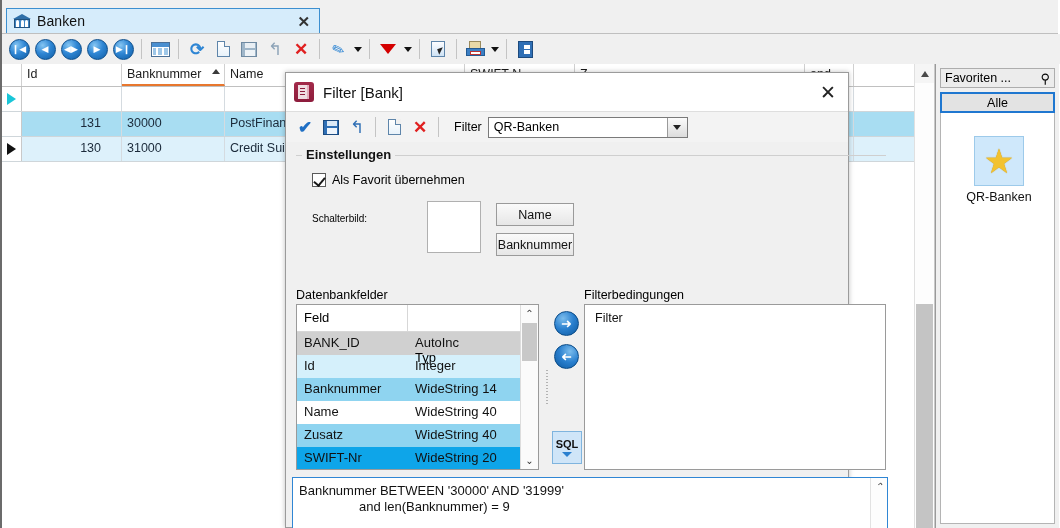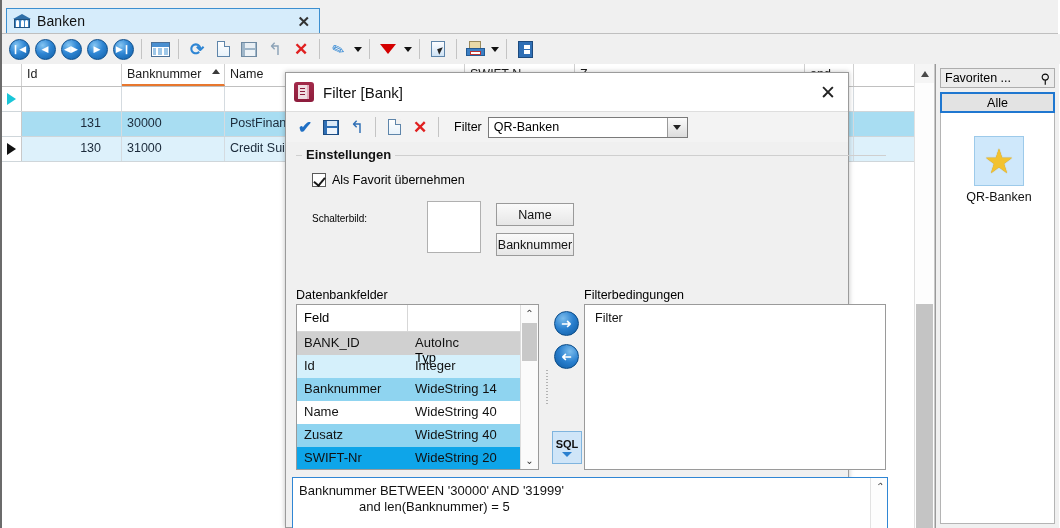--- a/index.html
+++ b/index.html
@@ -454,20 +454,20 @@
       <span class="c"></span>
     </div>
 
     <div class="lbl-cond">Filterbedingungen</div>
     <div class="cond-box">
       <div class="cond-root">Filter</div>
     </div>
 
     <div class="sqlarea">
       <div class="line1">Banknummer BETWEEN '30000' AND '31999'</div>
-      <div class="line2">and len(Banknummer) = 5</div>
+      <div class="line2">and len(Banknummer) = 9</div>
       <div class="sb">
           <i>⌃</i>
         </div>
     </div>
 
   </div>
 </div>
 
 </body></html>

